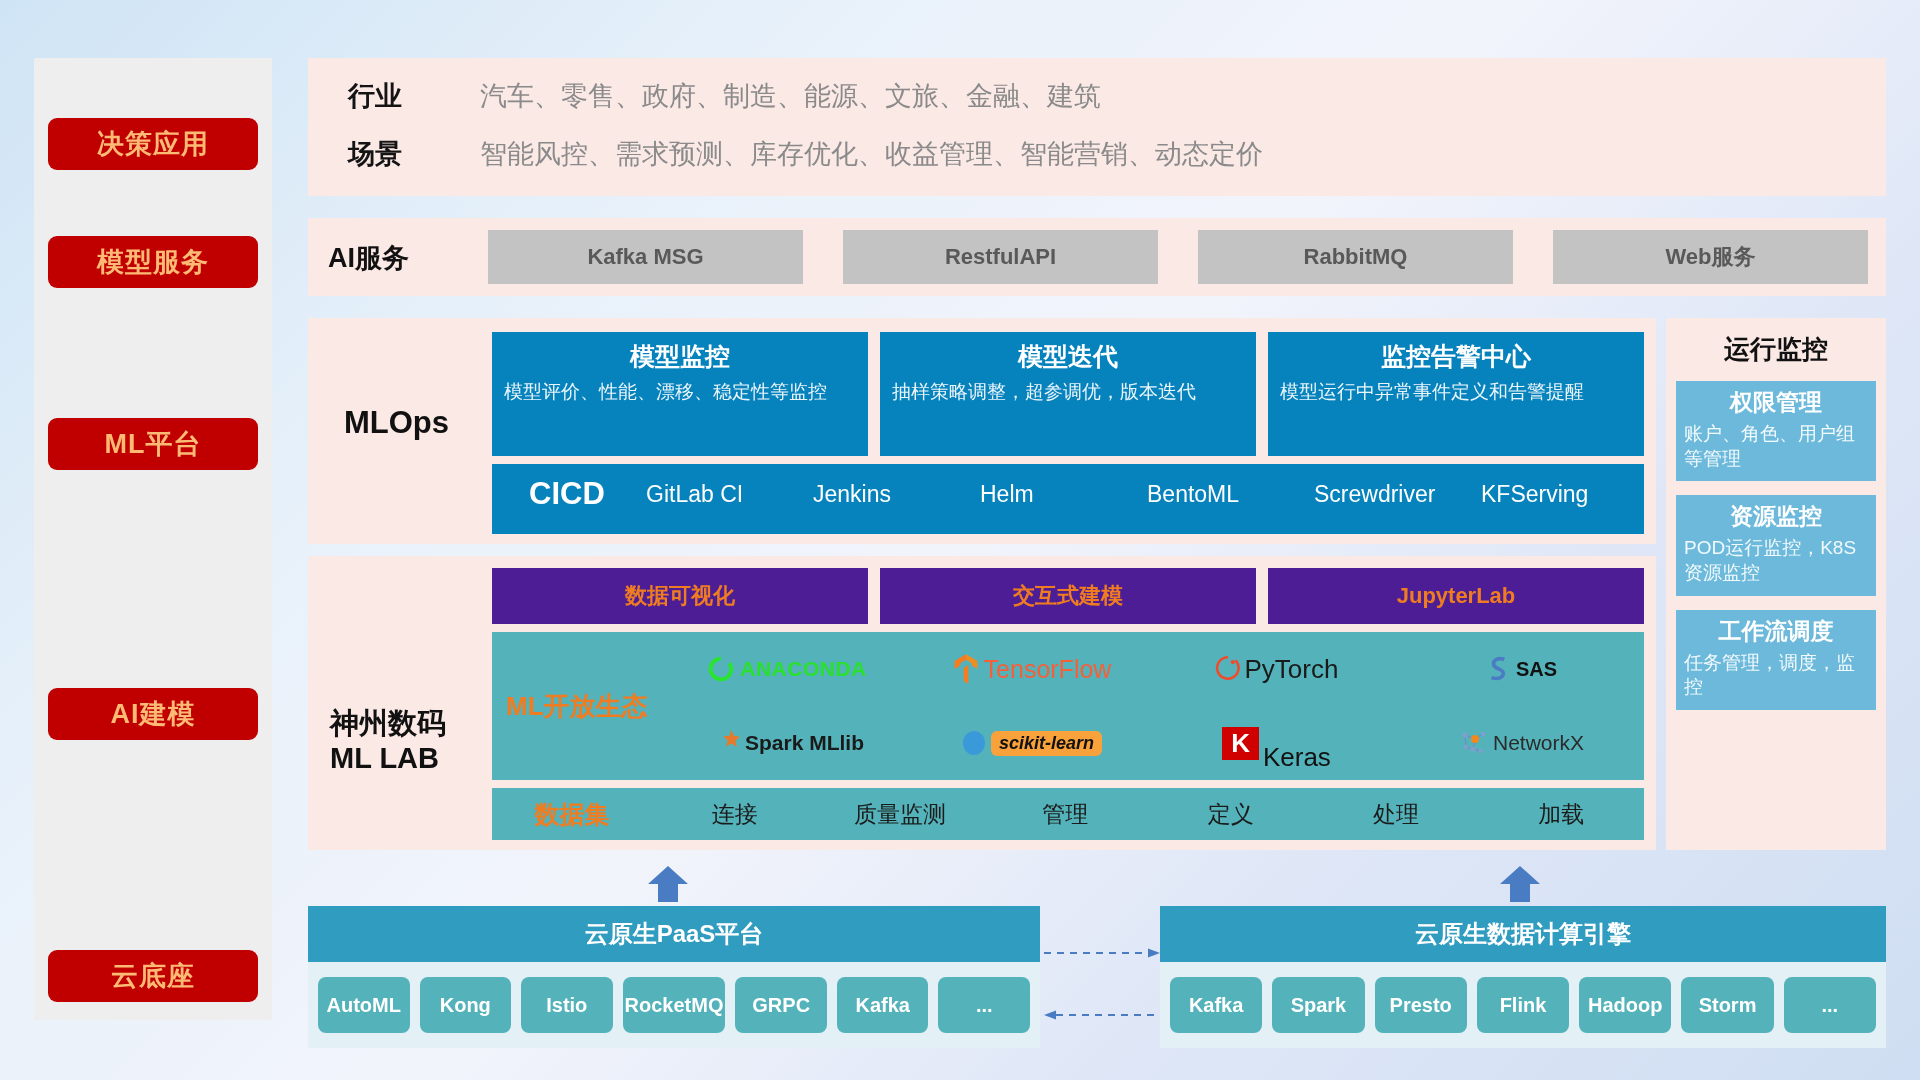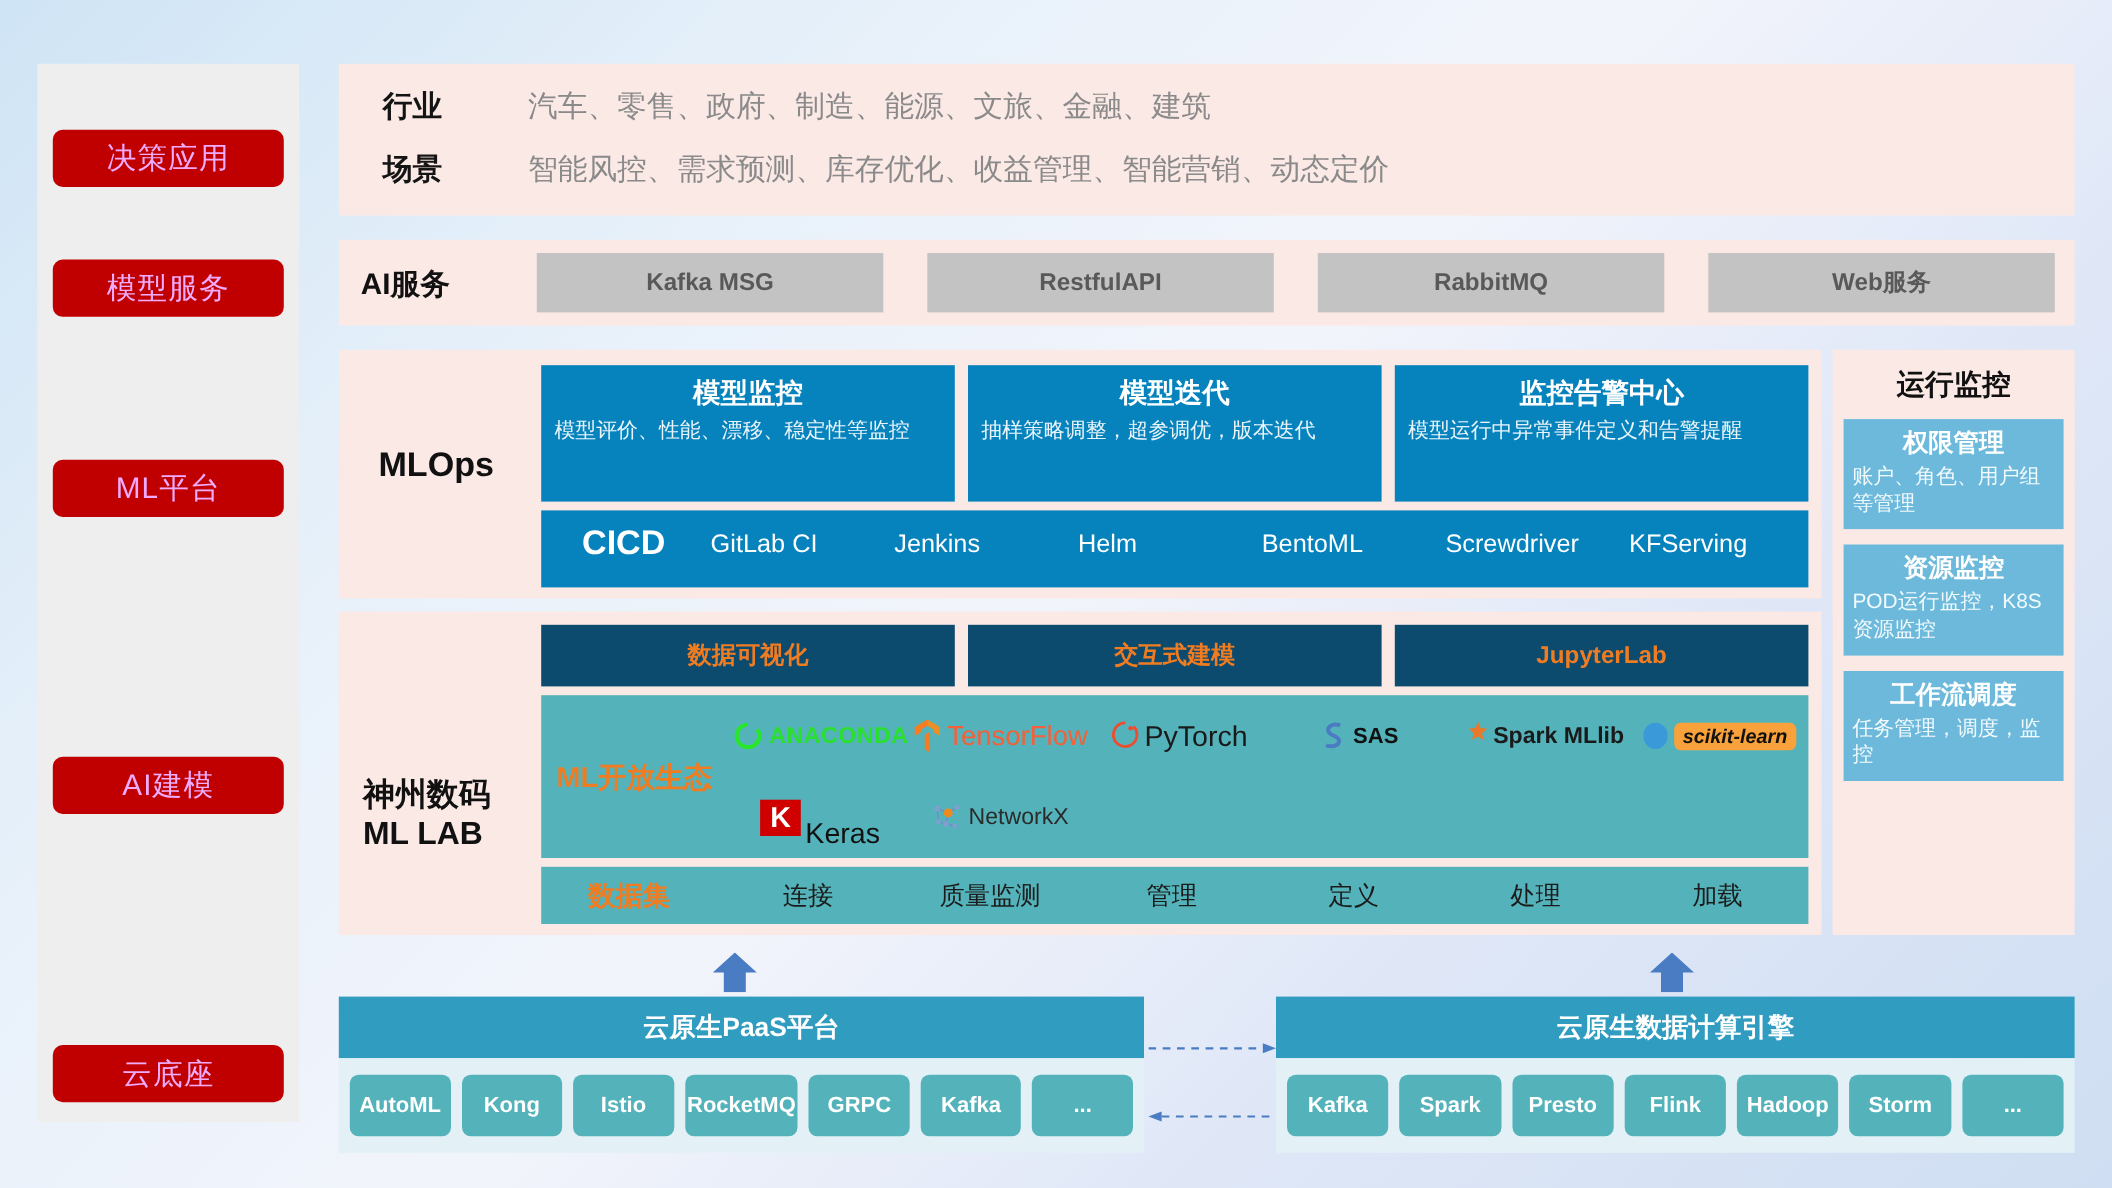--- a/index.html
+++ b/index.html
@@ -12,21 +12,21 @@
 
   
   #rail {
     position: absolute; left: 34px; top: 58px;
     width: 238px; height: 962px;
     background: #eeeeee;
   }
   .rail-chip {
     position: absolute; left: 14px; width: 210px; height: 52px;
     background: #c00000; border-radius: 9px;
-    color: #f0abfc; font-size: 27px; font-weight: normal;
+    color: #fdba74; font-size: 27px; font-weight: bold;
     display: flex; align-items: center; justify-content: center;
     letter-spacing: 1px;
   }
   #chip-0 { top: 60px; }
   #chip-1 { top: 178px; }
   #chip-2 { top: 360px; }
   #chip-3 { top: 630px; }
   #chip-4 { top: 892px; }
 
   
@@ -93,34 +93,34 @@
   }
 
   
   #band-model { left: 308px; top: 556px; width: 1348px; height: 294px; }
   #model-label { left: 22px; top: 150px; font-size: 29px; }
   .tool-row {
     position: absolute; left: 184px; top: 12px; right: 12px; height: 56px;
     display: flex; gap: 12px;
   }
   .tool-chip {
-    flex: 1; background: #0c4a6e; color: #f07c22;
+    flex: 1; background: #4c1d95; color: #f07c22;
     font-size: 22px; font-weight: bold;
     display: flex; align-items: center; justify-content: center;
   }
   #eco-box {
     position: absolute; left: 184px; top: 76px; right: 12px; height: 148px;
     background: #54b3ba; display: flex; align-items: center;
   }
   #eco-label {
     width: 172px; color: #f07c22; font-size: 26px; font-weight: bold;
     padding-left: 14px;
   }
   .logo-grid {
-    flex: 1; display: grid; grid-template-columns: repeat(6, 1fr);
+    flex: 1; display: grid; grid-template-columns: repeat(4, 1fr);
     grid-template-rows: 1fr 1fr; align-items: center; justify-items: center;
     height: 100%;
   }
   #dataset-bar {
     position: absolute; left: 184px; top: 232px; right: 12px; height: 52px;
     background: #54b3ba; display: flex; align-items: center;
   }
   #dataset-bar .ds-title {
     width: 160px; text-align: center; color: #f07c22;
     font-size: 25px; font-weight: bold;

